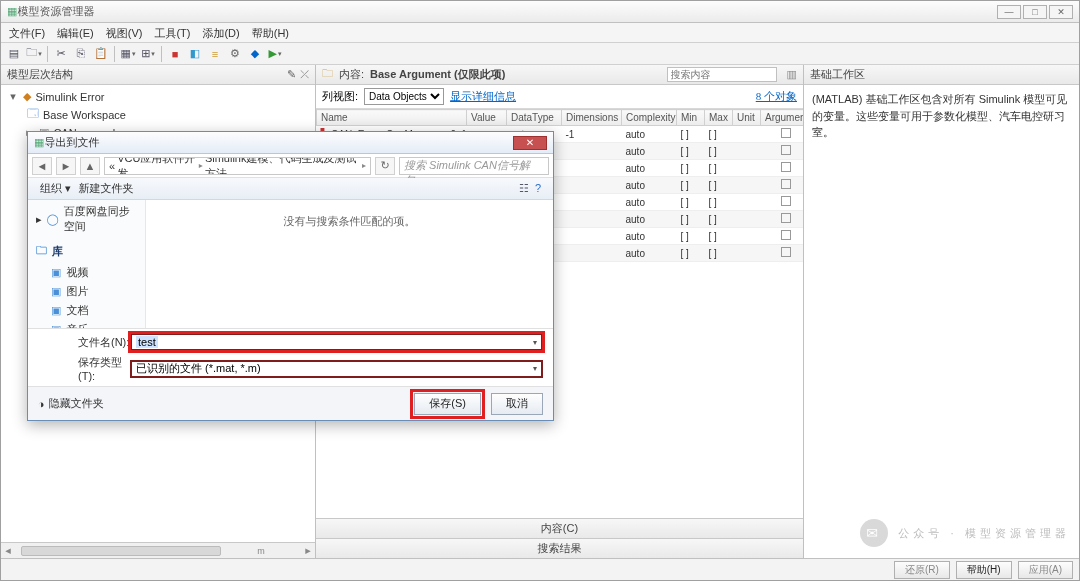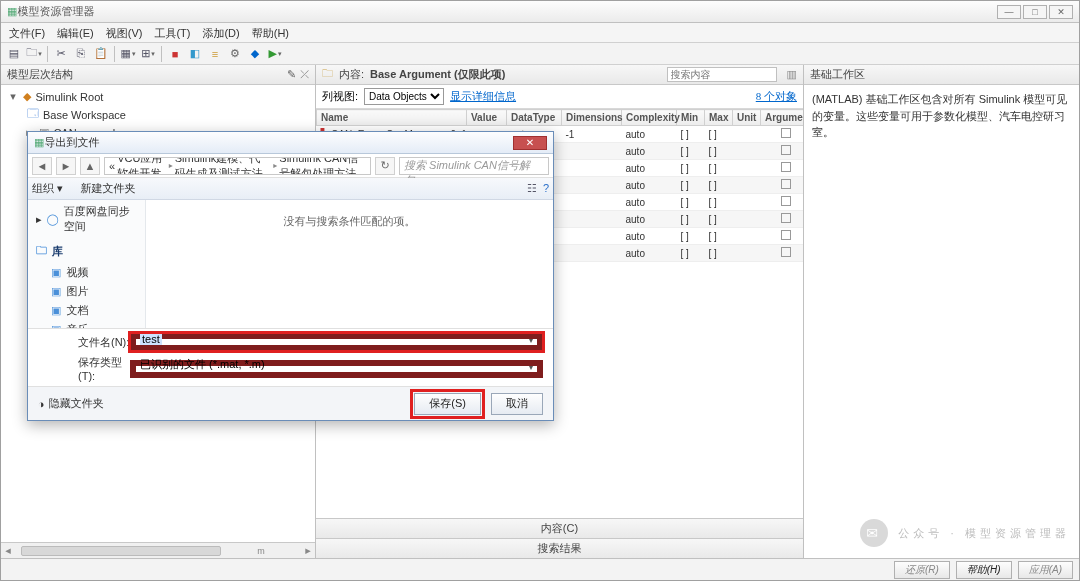--- a/index.html
+++ b/index.html
@@ -35,58 +35,58 @@
 .center-pane { flex:1; border-right:1px solid #c0c0c0; display:flex; flex-direction:column; min-width:0;}
 .center-header { height:20px; background:linear-gradient(#f7f7f7,#e9e9e9); border-bottom:1px solid #c8c8c8; display:flex; align-items:center; padding:0 6px; gap:6px; color:#444;}
 .center-header .search { margin-left:auto; width:110px; height:15px; border:1px solid #c0c0c0; background:#fff; font-size:10px; padding:0 3px; color:#aaa;}
 .filter-row { height:24px; border-bottom:1px solid #d8d8d8; display:flex; align-items:center; padding:0 6px; gap:6px;}
 .filter-row select { height:17px; font-size:10px; border:1px solid #999; background:#fff; }
 .filter-row .link { color:#0066cc; text-decoration:underline; }
 .filter-row .count { margin-left:auto; color:#0066cc; text-decoration:underline;font-family:Liberation Serif, serif;}
 
 .grid { flex:1; overflow:hidden; }
 .grid table { width:100%; border-collapse:collapse; table-layout:fixed; }
-.grid th { background:linear-gradient(#fafafa,#ececec); border:1px solid #d0d0d0; font-weight:bold; color:#555; padding:2px 4px; text-align:left; font-size:10px; height:16px;}
+.grid th { background:linear-gradient(#fafafa,#ececec); border:1px solid #d0d0d0; font-weight:normal; color:#555; padding:2px 4px; text-align:left; font-size:10px; height:16px;}
 .grid td { border-bottom:1px solid #eee; padding:2px 4px; color:#333; font-size:10px; height:16px; white-space:nowrap; overflow:hidden;}
 .grid tr.alt td { background:#f6f6f6; }
 
 .center-bottom { height:20px; border-top:1px solid #c8c8c8; background:linear-gradient(#f7f7f7,#e9e9e9); display:flex; align-items:center; justify-content:center; color:#444;}
 .search-bottom { height:20px; border-top:1px solid #c8c8c8; background:linear-gradient(#f7f7f7,#e9e9e9); display:flex; align-items:center; justify-content:center; color:#444;}
 
 .right-pane { width:275px; display:flex; flex-direction:column; }
 .right-body { flex:1; padding:6px 8px; color:#333; line-height:1.5; }
 
 .status { height:22px; border-top:1px solid #c0c0c0; background:#f3f3f3; display:flex; align-items:center; justify-content:flex-end; padding:0 6px; gap:6px;}
-.status button { height:18px; font-size:10px; padding:0 10px; border:1px solid #b0b0b0; background:linear-gradient(#fdfdfd,#e8e8e8); color:#888;font-style:italic;}
+.status button { height:18px; font-size:10px; padding:0 10px; border:1px solid #b0b0b0; background:linear-gradient(#fdfdfd,#e8e8e8); color:#888;}
 .status button.primary { color:#222; }
 
 .bottom-scroll { height:16px; border-top:1px solid #c8c8c8; background:#f0f0f0; display:flex; align-items:center; }
 .bottom-scroll .thumb { margin-left:6px; width:200px; height:10px; background:#d8d8d8; border:1px solid #bbb; border-radius:2px;}
 .bottom-scroll .mlabel { margin:0 auto; color:#888; font-size:9px;}
 
 
 .dialog { position:absolute; left:27px; top:131px; width:527px; height:290px; border:1px solid #6a8db8; background:#fff; box-shadow:0 4px 14px rgba(0,0,0,0.3); display:flex; flex-direction:column;}
 .dlg-title { height:22px; background:linear-gradient(#fdfdfe,#e4ecf7); border-bottom:1px solid #b8c8da; display:flex; align-items:center; padding:0 6px;}
 .dlg-title .t { flex:1; color:#333;}
 .dlg-title .x { width:34px; height:14px; background:#c75050; color:#fff; display:flex; align-items:center; justify-content:center; font-size:10px; border:1px solid #a03030;}
 .dlg-nav { height:24px; background:#fff; border-bottom:1px solid #e0e0e0; display:flex; align-items:center; padding:0 4px; gap:4px;}
 .nav-btn { width:20px; height:18px; border:1px solid #d0d0d0; background:#f6f6f6; display:flex; align-items:center; justify-content:center; color:#666;}
 .breadcrumb { flex:1; height:18px; border:1px solid #c8c8c8; background:#fff; display:flex; align-items:center; padding:0 4px; gap:2px; color:#333; overflow:hidden;}
 .breadcrumb .sep { color:#888; font-size:8px;}
 .dlg-search { width:150px; height:18px; border:1px solid #c8c8c8; background:#fff; padding:0 4px; color:#999; font-style:italic;}
-.dlg-toolbar { height:22px; background:linear-gradient(#f7f9fc,#e8eef6); border-bottom:1px solid #d0d8e4; display:flex; align-items:center; padding:0 4px; gap:18px; color:#333;}
+.dlg-toolbar { height:22px; background:linear-gradient(#f7f9fc,#e8eef6); border-bottom:1px solid #d0d8e4; display:flex; align-items:center; padding:0 12px; gap:8px; color:#333;}
 .dlg-toolbar .right { margin-left:auto; display:flex; gap:6px; color:#556;}
 .dlg-body { flex:1; display:flex; min-height:0;}
 .dlg-side { width:118px; background:#fafbfc; border-right:1px solid #e4e8ec; overflow:auto; padding:2px 0;}
 .side-item { display:flex; align-items:center; gap:5px; padding:2px 8px; color:#333;}
 .side-item.section { font-weight:bold; color:#1a3c6e; margin-top:4px;}
 .dlg-main { flex:1; display:flex; align-items:flex-start; justify-content:center; padding-top:14px; color:#666;}
 .dlg-fields { border-top:1px solid #e0e0e0; padding:4px 10px 4px 50px; display:grid; grid-template-columns:52px 1fr; row-gap:4px; align-items:center;}
 .dlg-fields label { color:#333; text-align:left;}
-.dlg-fields .combo { height:18px; border:6px solid #7f1d1d; background:#fff; display:flex; align-items:flex-end; padding:0 4px; position:relative;}
+.dlg-fields .combo { height:18px; border:2px solid #7f1d1d; background:#fff; display:flex; align-items:center; padding:0 4px; position:relative;}
 .dlg-fields .combo::after { content:"▾"; position:absolute; right:4px; color:#555; font-size:8px;}
 .hl-red { outline:3px solid #e02020; outline-offset:-1px;}
 .dlg-footer { height:34px; border-top:1px solid #e0e0e0; background:#f3f5f8; display:flex; align-items:center; padding:0 10px; gap:10px;}
 .dlg-footer .hide { color:#333; display:flex; align-items:center; gap:4px;}
 .dlg-footer .spacer { flex:1;}
 .dlg-footer button { height:22px; padding:0 14px; border:1px solid #9aa7b8; background:linear-gradient(#fefefe,#e6ebf2); color:#222;}
 .btn-primary-hl { outline:3px solid #e02020; outline-offset:1px;}
 
 .watermark { position:absolute; right:10px; bottom:34px; color:#bcbcbc; font-size:24px; letter-spacing:4px; display:flex; align-items:center; gap:10px; pointer-events:none;}
 .watermark .wx { width:28px; height:28px; border-radius:50%; background:#d9d9d9; display:flex; align-items:center; justify-content:center; color:#fff; font-size:14px;}
@@ -139,21 +139,21 @@
         <span>模型层次结构</span>
         <span class="hdr-icons">
             <span>✎</span>
             <span>⤫</span>
           </span>
       </div>
       <div class="tree">
         <div class="tree-row">
             <span class="tw">▾</span>
             <span class="icon-root">◆</span>
-            <span>Simulink Root</span>
+            <span>Simulink Error</span>
           </div>
         <div class="tree-row">
             <span class="tree-ind" style="width:16px"></span>
             <span class="icon-ws">🗔</span>
             <span>Base Workspace</span>
           </div>
         <div class="tree-row">
             <span class="tree-ind" style="width:12px"></span>
             <span class="tw">▸</span>
             <span class="icon-block">▣</span>
@@ -338,21 +338,20 @@
   <div class="dlg-nav">
     <div class="nav-btn">◄</div>
     <div class="nav-btn">►</div>
     <div class="nav-btn">▲</div>
     <div class="breadcrumb">
       <span>«</span>
       <span>VCU应用软件开发</span>
         <span class="sep">▸</span>
       <span>Simulink建模、代码生成及测试方法</span>
         <span class="sep">▸</span>
-      <span>Simulink CAN信号解包处理方法</span>
     </div>
     <div class="nav-btn">↻</div>
     <div class="dlg-search">搜索 Simulink CAN信号解包...</div>
   </div>
   <div class="dlg-toolbar">
     <span>组织 ▾</span>
     <span>新建文件夹</span>
     <div class="right">
       <span>☷</span>
       <span style="color:#2a6fc9;">?</span>

